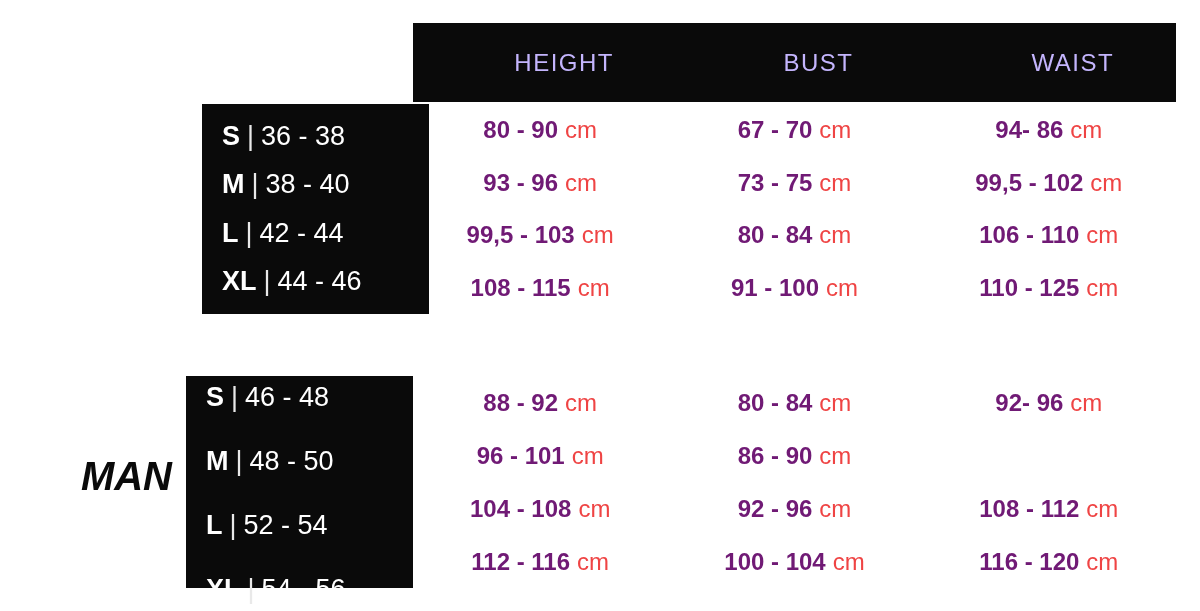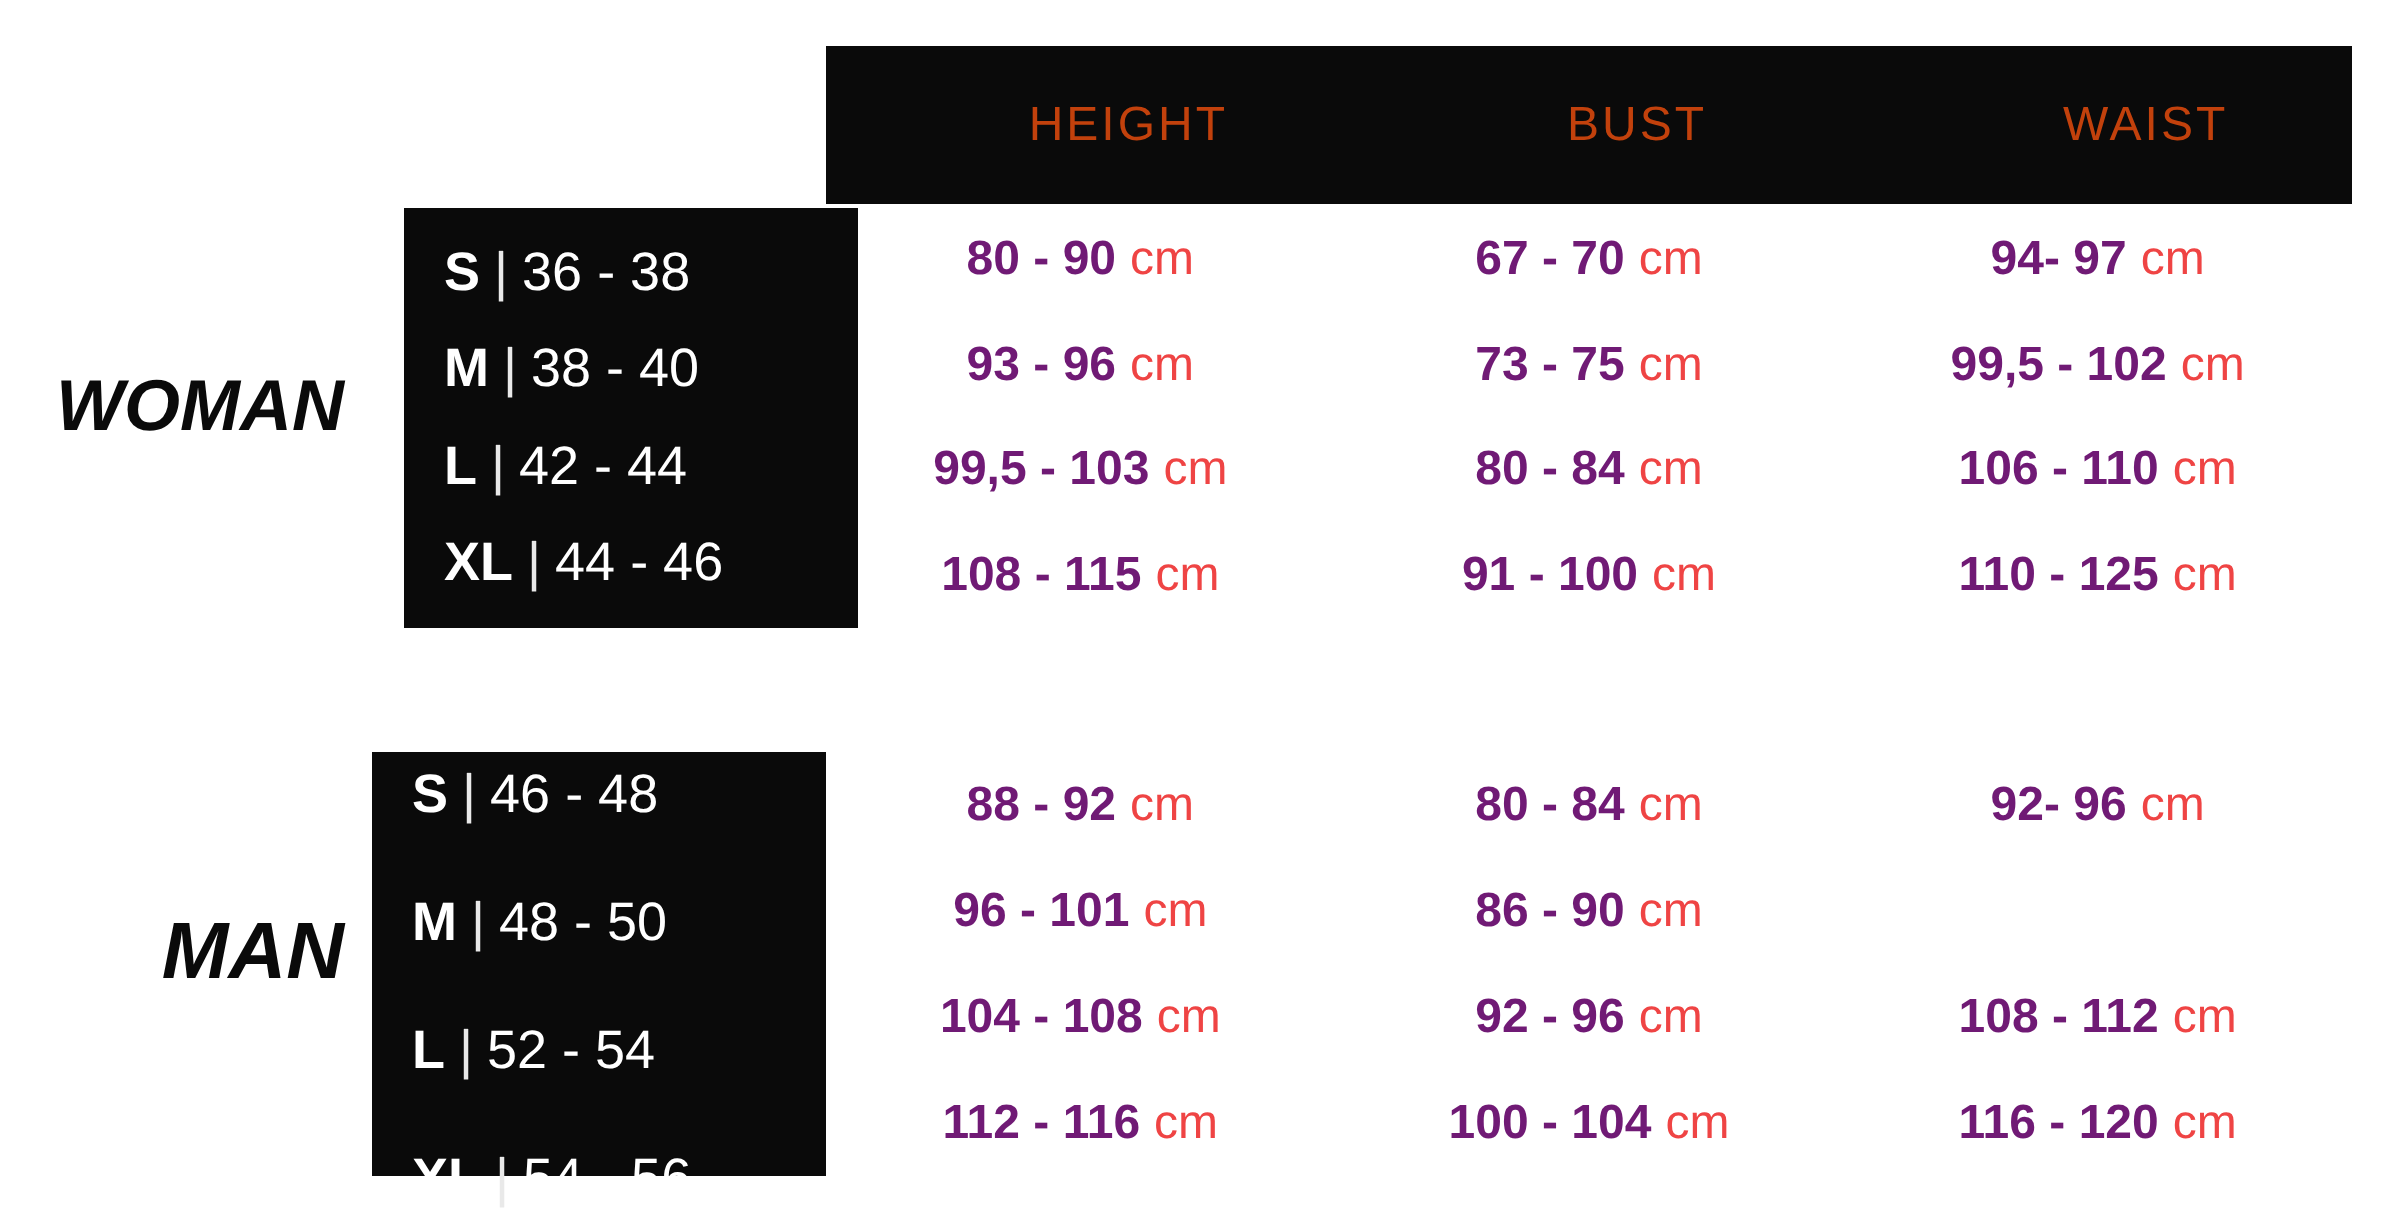--- a/index.html
+++ b/index.html
@@ -22,21 +22,21 @@
     top: 23px;
     width: 763px;
     height: 79px;
     background: #0a0a0a;
     display: flex;
     align-items: center;
   }
   .hcell {
     flex: 1;
     text-align: center;
-    color: #c2410c;
+    color: #c4b5fd;
     font-size: 24px;
     font-weight: 400;
     letter-spacing: 1.5px;
     padding-left: 48px;
   }
   
   .size-box {
     position: absolute;
     left: 186px;
     width: 227px;
@@ -101,42 +101,41 @@
 <body>
 
 <div class="stage">
 
   <div class="header-bar">
     <div class="hcell">HEIGHT</div>
     <div class="hcell">BUST</div>
     <div class="hcell">WAIST</div>
   </div>
 
-  <div class="gender-label woman">WOMAN</div>
 
   <div class="size-box woman-box">
     <div class="size-row">
       <span class="sz">S</span><span class="sep">|</span><span class="rng">36 - 38</span>
     </div>
     <div class="size-row">
       <span class="sz">M</span><span class="sep">|</span><span class="rng">38 - 40</span>
     </div>
     <div class="size-row">
       <span class="sz">L</span><span class="sep">|</span><span class="rng">42 - 44</span>
     </div>
     <div class="size-row">
       <span class="sz">XL</span><span class="sep">|</span><span class="rng">44 - 46</span>
     </div>
   </div>
 
   <div class="values woman-values">
     <div class="vrow">
       <div class="vcell"><span class="num">80 - 90</span><span class="cm">cm</span></div>
       <div class="vcell"><span class="num">67 - 70</span><span class="cm">cm</span></div>
-      <div class="vcell"><span class="num">94- 97</span><span class="cm">cm</span></div>
+      <div class="vcell"><span class="num">94- 86</span><span class="cm">cm</span></div>
     </div>
     <div class="vrow">
       <div class="vcell"><span class="num">93 - 96</span><span class="cm">cm</span></div>
       <div class="vcell"><span class="num">73 - 75</span><span class="cm">cm</span></div>
       <div class="vcell"><span class="num">99,5 - 102</span><span class="cm">cm</span></div>
     </div>
     <div class="vrow">
       <div class="vcell"><span class="num">99,5 - 103</span><span class="cm">cm</span></div>
       <div class="vcell"><span class="num">80 - 84</span><span class="cm">cm</span></div>
       <div class="vcell"><span class="num">106 - 110</span><span class="cm">cm</span></div>

